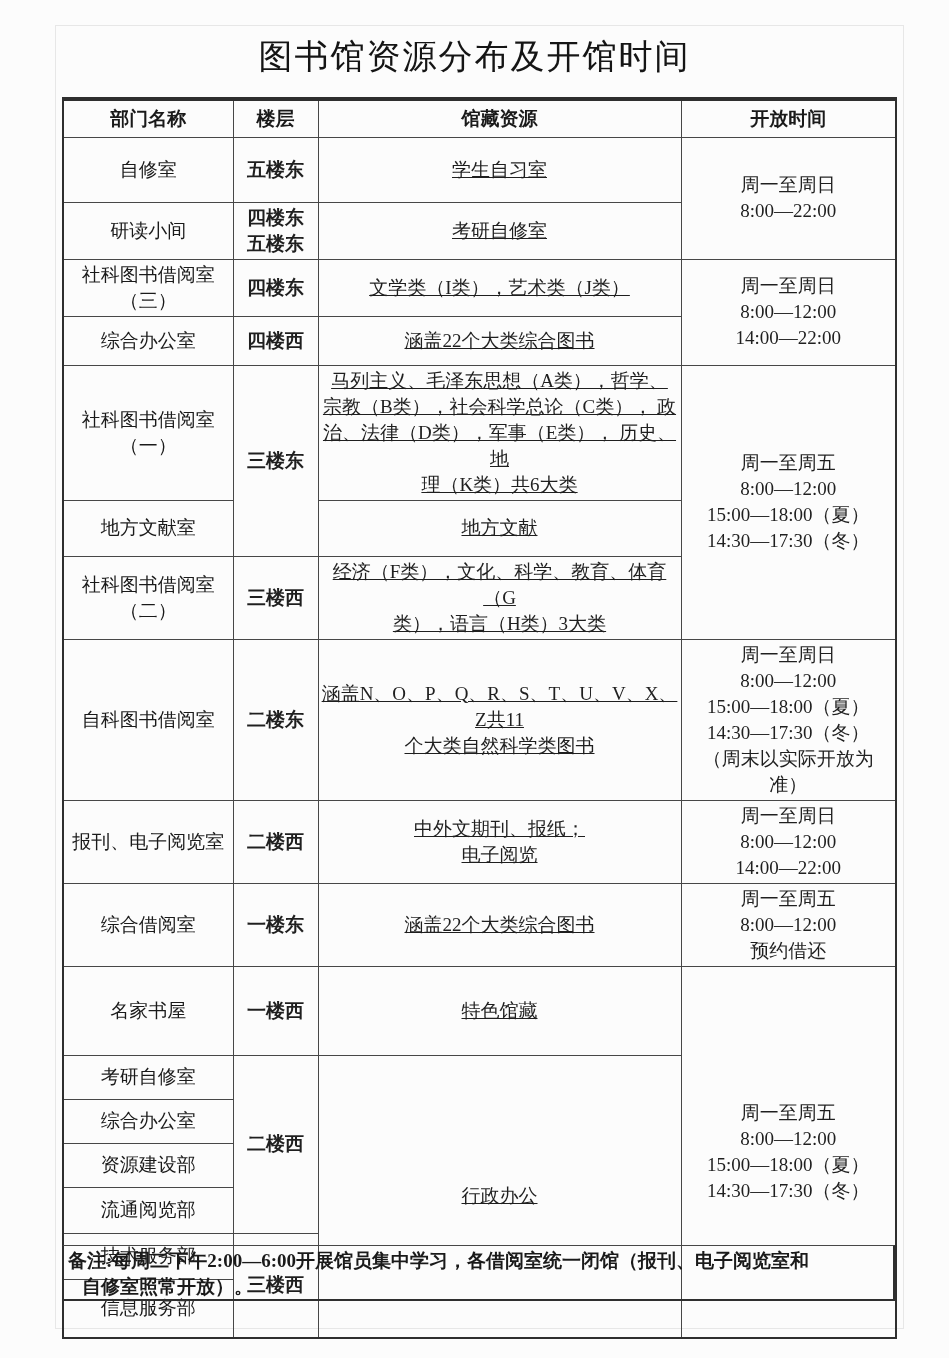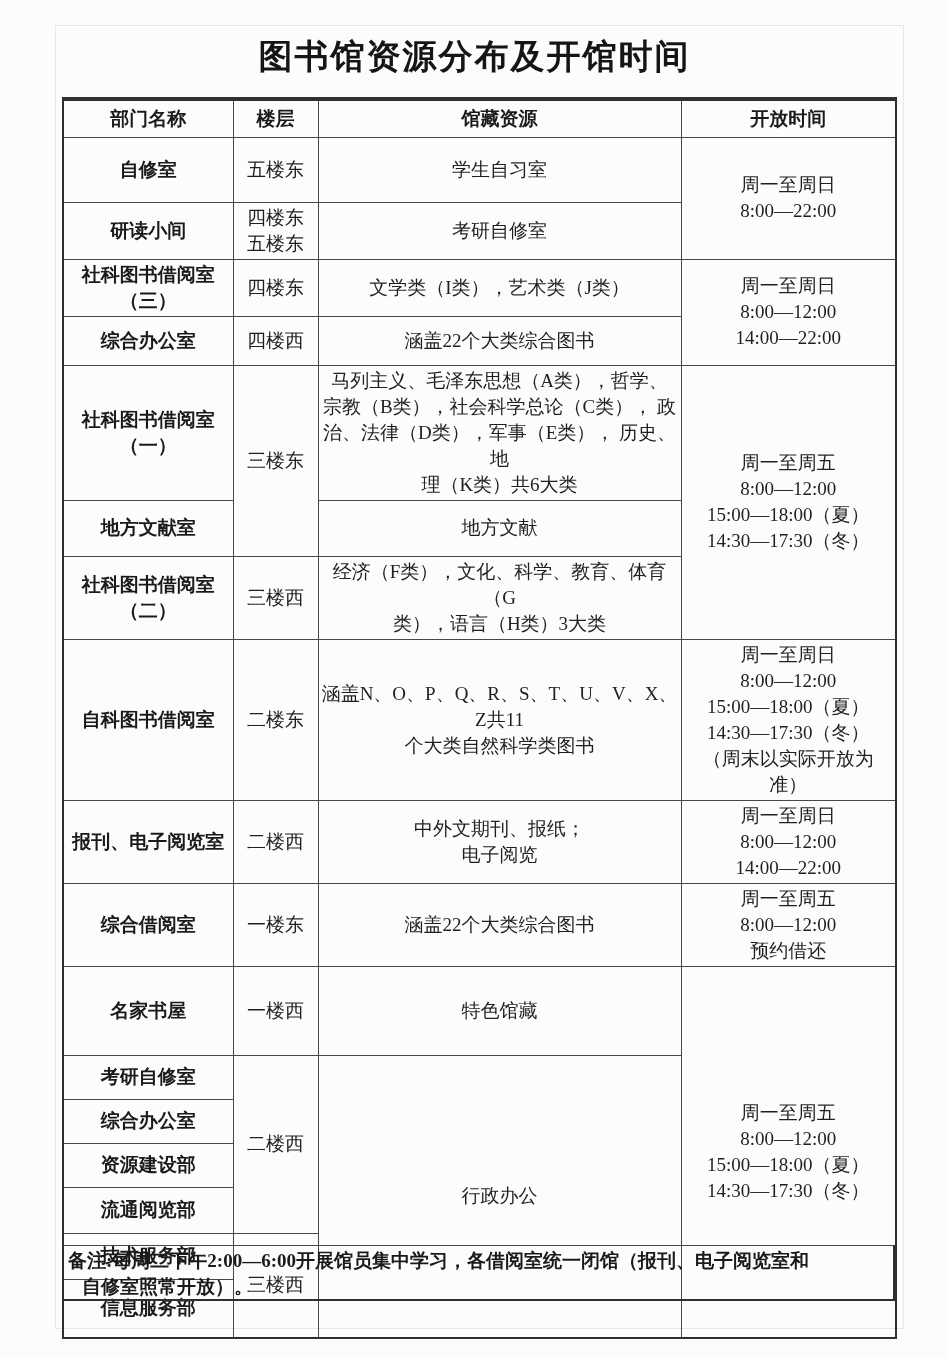--- a/index.html
+++ b/index.html
@@ -9,37 +9,37 @@
     font-family:"Liberation Serif","DejaVu Serif",serif;
     color:#1f1f1f; overflow:hidden;
   }
   .edge-frame {
     position:absolute; left:55px; top:25px; width:847px; height:1302px;
     border:1px solid #e7e7e7; pointer-events:none;
   }
   .title {
     position:absolute; left:0; top:34px; width:100%;
     margin:0; text-align:center;
-    font-size:34px; font-weight:bold; letter-spacing:2px; color:#151515;
+    font-size:34px; font-weight:normal; letter-spacing:2px; color:#151515;
   }
   table.lib {
     position:absolute; left:62px; top:97px; width:833px;
     border-collapse:collapse; table-layout:fixed;
     border:2.5px solid #2f2f2f; border-top-width:4px;
   }
   table.lib th, table.lib td {
     border:1.5px solid #474747;
     text-align:center; vertical-align:middle;
     font-size:19px; line-height:26px;
     padding:2px 3px; white-space:pre-line; overflow:hidden;
   }
   table.lib th { font-weight:bold; color:#1a1a1a; }
-  td.dept { font-weight:bold; color:#1a1a1a; }
-  td.floor { font-weight:normal; }
-  td.res { font-size:18.5px; }
+  td.dept { font-weight:normal; color:#1a1a1a; }
+  td.floor { font-weight:bold; }
+  td.res { font-size:18.5px;text-decoration:underline; }
   td.hours { font-size:18.5px;margin-left:9px; }
   
   .rh38{height:38px}.rh65{height:65px}.rh55{height:55px}.rh54{height:54px}
   .rh49{height:49px}.rh104{height:104px}.rh56{height:56px}.rh72{height:72px}
   .rh135{height:135px}.rh71{height:71px}.rh77{height:77px}.rh89{height:89px}
   .rh44{height:44px}.rh46{height:46px}.rh59{height:59px}
   .note-box {
     position:absolute; left:62px; top:1245px; width:833px; height:56px;
     box-sizing:border-box;
     border:2.5px solid #2f2f2f; border-top:1.5px solid #474747;

